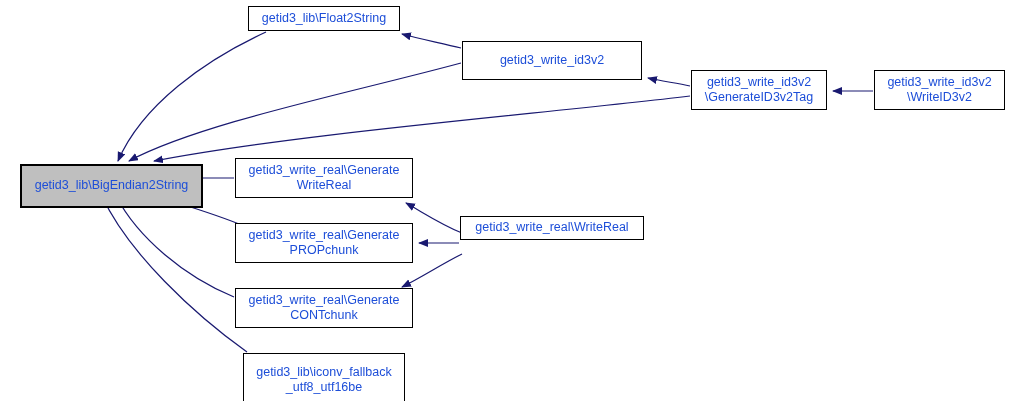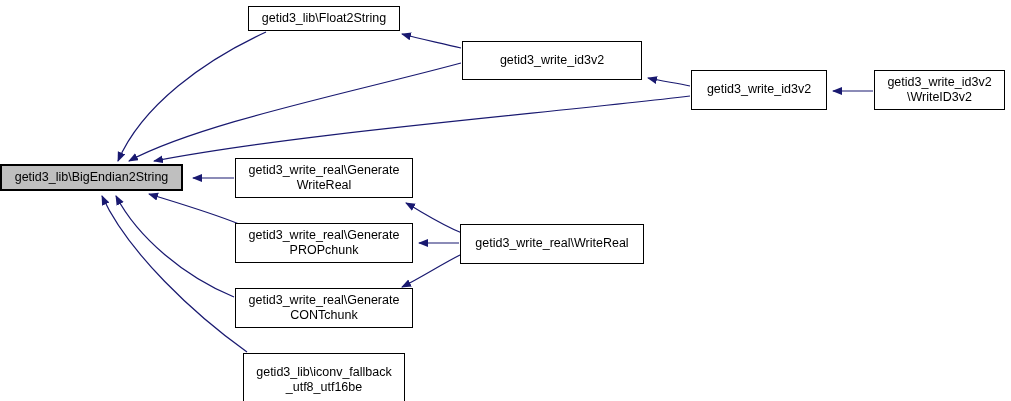--- a/index.html
+++ b/index.html
@@ -12,37 +12,37 @@
   }
   #edges{position:absolute;left:0;top:0;width:1011px;height:401px;}
   #edges path.edge{fill:none;stroke:#191970;stroke-width:1.2px;}
   .node{
     position:absolute;
     box-sizing:border-box;
     background:#ffffff;
     border:1px solid #000000;
     display:flex;flex-direction:column;
     align-items:center;justify-content:center;
-    font-size:12.5px;line-height:15.5px;color:#000000;
+    font-size:12.5px;line-height:15.5px;color:#1d4ed8;
     white-space:nowrap;
     cursor:pointer;
   }
   .node.highlight{
     background:#bfbfbf;
     border:2px solid #000000;
   }
   
-  #n-bigendian   {left:0;   top:164px; width:183px; height:27px;}
+  #n-bigendian   {left:20px;   top:164px; width:183px; height:44px;}
   #n-float2string{left:248px; top:6px;   width:152px; height:25px;}
   #n-framedata   {left:462px; top:41px;  width:180px; height:39px;}
   #n-tag         {left:691px; top:70px;  width:136px; height:40px;}
   #n-writeid3v2  {left:874px; top:70px;  width:131px; height:40px;}
   #n-cont        {left:235px; top:158px; width:178px; height:40px;}
   #n-prop        {left:235px; top:223px; width:178px; height:40px;}
-  #n-writereal   {left:460px; top:224px; width:184px; height:40px;}
+  #n-writereal   {left:460px; top:216px; width:184px; height:24px;}
   #n-rmf         {left:235px; top:288px; width:178px; height:40px;}
   #n-iconv       {left:243px; top:353px; width:162px; height:54px;}
 </style>
 </head>
 <body>
 
 <div id="canvas">
 
   <svg id="edges" viewBox="0 0 1011 401" xmlns="http://www.w3.org/2000/svg">
     <defs>
@@ -72,20 +72,21 @@
   <div id="n-float2string" class="node">
     <span>getid3_lib\Float2String</span>
   </div>
 
   <div id="n-framedata" class="node">
     <span>getid3_write_id3v2</span>
   </div>
 
   <div id="n-tag" class="node">
     <span>getid3_write_id3v2</span>
+    <span>\GenerateID3v2Tag</span>
   </div>
 
   <div id="n-writeid3v2" class="node">
     <span>getid3_write_id3v2</span>
     <span>\WriteID3v2</span>
   </div>
 
   <div id="n-cont" class="node">
     <span>getid3_write_real\Generate</span>
     <span>WriteReal</span>

